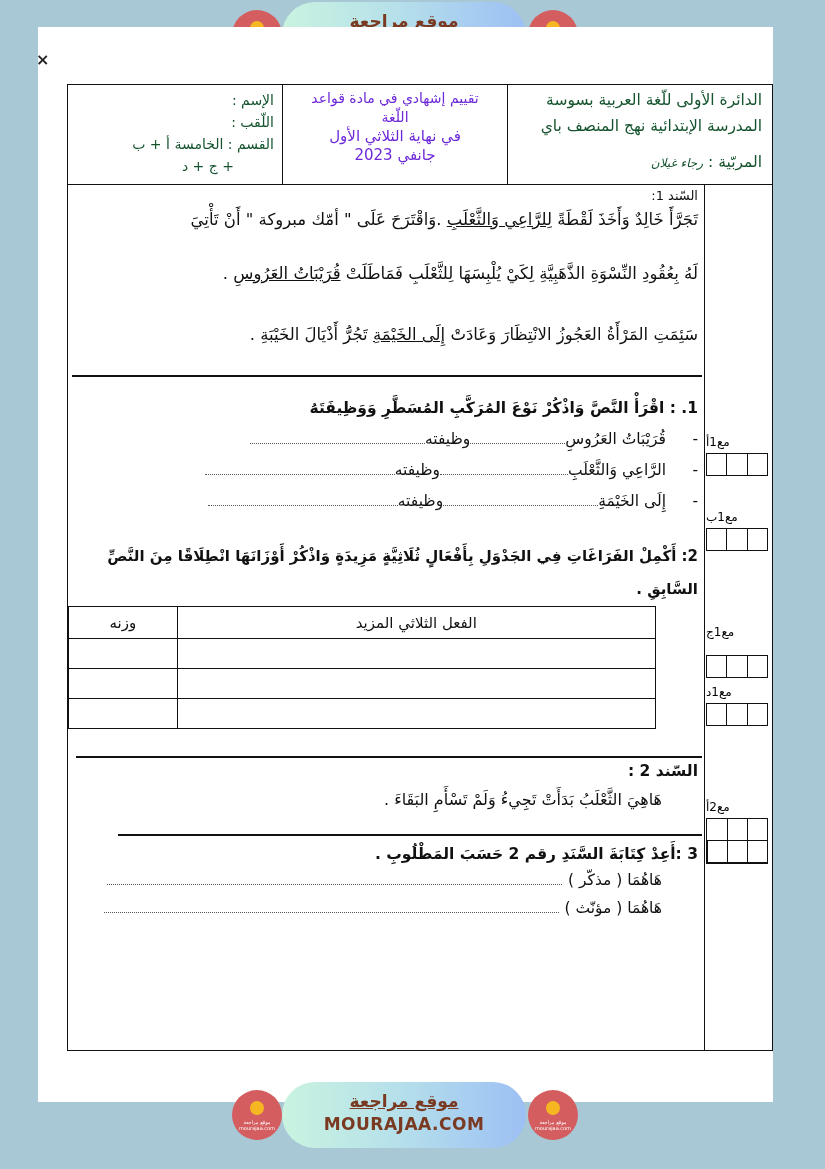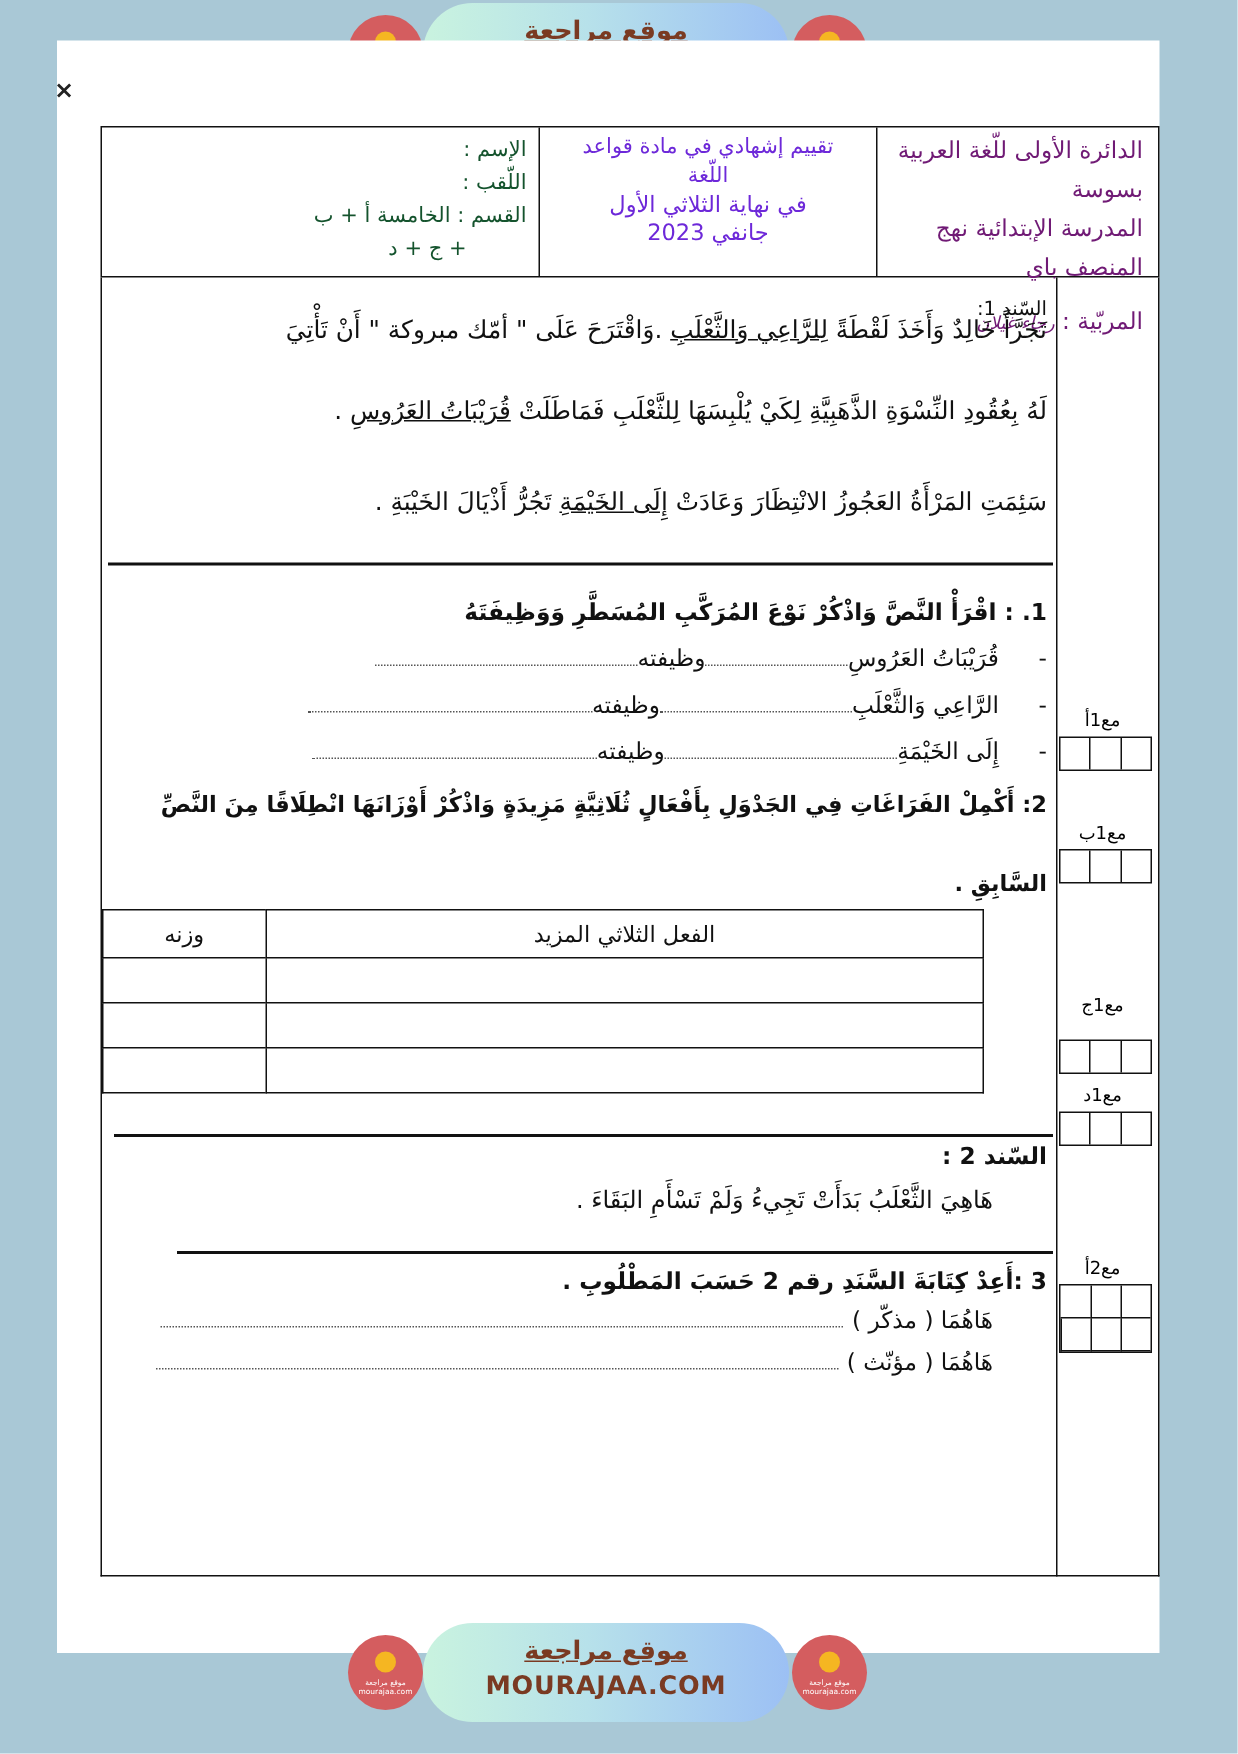--- a/index.html
+++ b/index.html
@@ -33,21 +33,21 @@
     background: #d45d5f;
   }
   .badge.left { left: 232px; }
   .badge.right { left: 528px; }
   .badge .dot { position: absolute; left: 18px; top: 11px; width: 14px; height: 14px; border-radius: 50%; background: #f5b622; }
   .badge .cap { position: absolute; left: 0; top: 29px; width: 50px; text-align: center; font-size: 5px; color: #fff; line-height: 6px; }
 
   
   .hdr { position: absolute; left: 67px; top: 84px; width: 706px; height: 101px; border: 1.5px solid #111; display: flex; direction: rtl; }
   .hdr > div { height: 100%; }
-  .hdr .school { width: 188px; border-left: 1.5px solid #111; padding: 2px 10px 0 6px; font-size: 15.5px; line-height: 26px; color: #701a75; text-align: right; }
+  .hdr .school { width: 265px; border-left: 1.5px solid #111; padding: 2px 10px 0 6px; font-size: 15.5px; line-height: 26px; color: #14532d; text-align: right; }
   .hdr .title { width: 225px; border-left: 1.5px solid #111; text-align: center; font-size: 14px; line-height: 19px; padding-top: 4px; color: #6d28d9; }
   .hdr .title .yr { font-size: 15px; }
   .hdr .student { flex: 1; padding: 4px 8px 0 6px; font-size: 14px; line-height: 22px; color: #14532d; }
   .hdr .school .teacher-name { font-style: italic; font-size: 12px; }
 
   
   .main { position: absolute; left: 67px; top: 185px; width: 706px; height: 866px; border: 1.5px solid #111; border-top: none; }
   .side { position: absolute; right: 0; top: 0; width: 68px; height: 866px; border-left: 1.5px solid #111; }
   .content { position: absolute; left: 0; top: 0; width: 638px; height: 866px; direction: rtl; color: #111; }
 
@@ -59,21 +59,21 @@
   .q-title { position: absolute; right: 8px; font-size: 15.5px; font-weight: bold; white-space: nowrap; }
   .item { position: absolute; right: 8px; font-size: 15.5px; white-space: nowrap; display: flex; direction: rtl; align-items: baseline; }
   .item .dash { width: 32px; }
   .dots { display: inline-block; border-bottom: 1.5px dotted #555; height: 12px; }
 
   table.verbs { position: absolute; left: 0; top: 421px; width: 588px; border-collapse: collapse; direction: rtl; }
   table.verbs td, table.verbs th { border: 1.5px solid #111; height: 30px; font-weight: normal; font-size: 15px; }
   table.verbs th { height: 32px; }
 
   .grade { position: absolute; right: 4px; width: 62px; }
-  .grade .g-lbl { font-size: 12px; text-align: center; direction: rtl; height: 18px; padding-right: 4px; margin-top: 38px; }
+  .grade .g-lbl { font-size: 12px; text-align: left; direction: rtl; height: 18px; padding-right: 4px; }
   .grade .boxes { display: flex; border: 1.5px solid #111; height: 23px; }
   .grade .boxes span { flex: 1; border-left: 1.5px solid #111; }
   .grade .boxes span:first-child { border-left: none; }
   .grade .boxes.two-rows { height: 46px; flex-wrap: wrap; }
   .grade .boxes.two-rows span { flex: 0 0 33.33%; height: 22px; border-bottom: 1.5px solid #111; }
 </style>
 </head>
 <body>
 
 <div class="banner top">
@@ -113,21 +113,21 @@
     <div>الإسم :</div>
     <div>اللّقب :</div>
     <div>القسم : الخامسة أ + ب</div>
     <div style="padding-right:40px">+ ج + د</div>
   </div>
 </div>
 
 <div class="main">
   <div class="content">
 
-    <div class="lbl" style="top:14px">السّند 1:</div>
+    <div class="lbl" style="top:3px">السّند 1:</div>
     <div class="line-text" style="top:25px">
       <span>تَجَرَّأَ خَالِدٌ وَأَخَذَ لَقْطَةً </span><span class="u">لِلرَّاعِي وَالثَّعْلَبِ</span><span> .وَاقْتَرَحَ عَلَى " أمّك مبروكة " أَنْ تَأْتِيَ</span>
     </div>
     <div class="line-text" style="top:79px">
       <span>لَهُ بِعُقُودِ النِّسْوَةِ الذَّهَبِيَّةِ لِكَيْ يُلْبِسَهَا لِلثَّعْلَبِ فَمَاطَلَتْ </span><span class="u">قُرَيْبَاتُ العَرُوسِ</span><span> .</span>
     </div>
     <div class="line-text" style="top:140px">
       <span>سَئِمَتِ المَرْأَةُ العَجُوزُ الانْتِظَارَ وَعَادَتْ </span><span class="u">إِلَى الخَيْمَةِ</span><span> تَجُرُّ أَذْيَالَ الخَيْبَةِ .</span>
     </div>
     <div class="hr" style="top:190px; left:4px; width:630px"></div>
@@ -148,21 +148,21 @@
       <span class="dots" style="width:190px"></span>
     </div>
     <div class="item" style="top:307px">
       <span class="dash">-</span>
       <span>إِلَى الخَيْمَةِ</span>
       <span class="dots" style="width:155px"></span>
       <span>وظيفته</span>
       <span class="dots" style="width:190px"></span>
     </div>
 
-    <div class="q-title" style="top:342px; font-size:15px">2:  أَكْمِلْ الفَرَاغَاتِ فِي الجَدْوَلِ بِأَفْعَالٍ ثُلَاثِيَّةٍ مَزِيدَةٍ وَاذْكُرْ أَوْزَانَهَا انْطِلَاقًا مِنَ النَّصِّ</div>
+    <div class="q-title" style="top:362px; font-size:15px">2:  أَكْمِلْ الفَرَاغَاتِ فِي الجَدْوَلِ بِأَفْعَالٍ ثُلَاثِيَّةٍ مَزِيدَةٍ وَاذْكُرْ أَوْزَانَهَا انْطِلَاقًا مِنَ النَّصِّ</div>
     <div class="q-title" style="top:395px; font-size:15px">السَّابِقِ .</div>
     <table class="verbs">
       <tbody>
           <tr>
         <th>الفعل الثلاثي المزيد</th>
         <th>وزنه</th>
       </tr>
       <tr>
         <td></td>
         <td></td>

